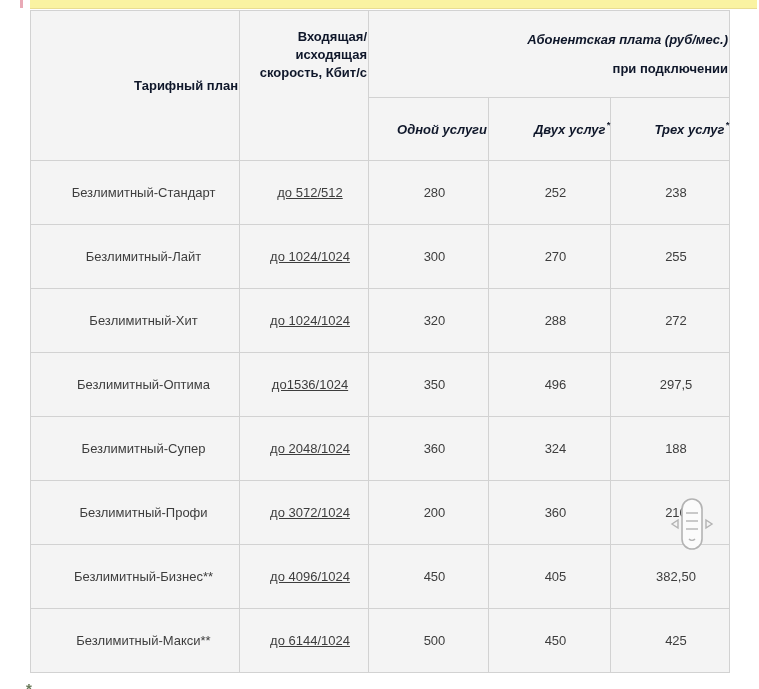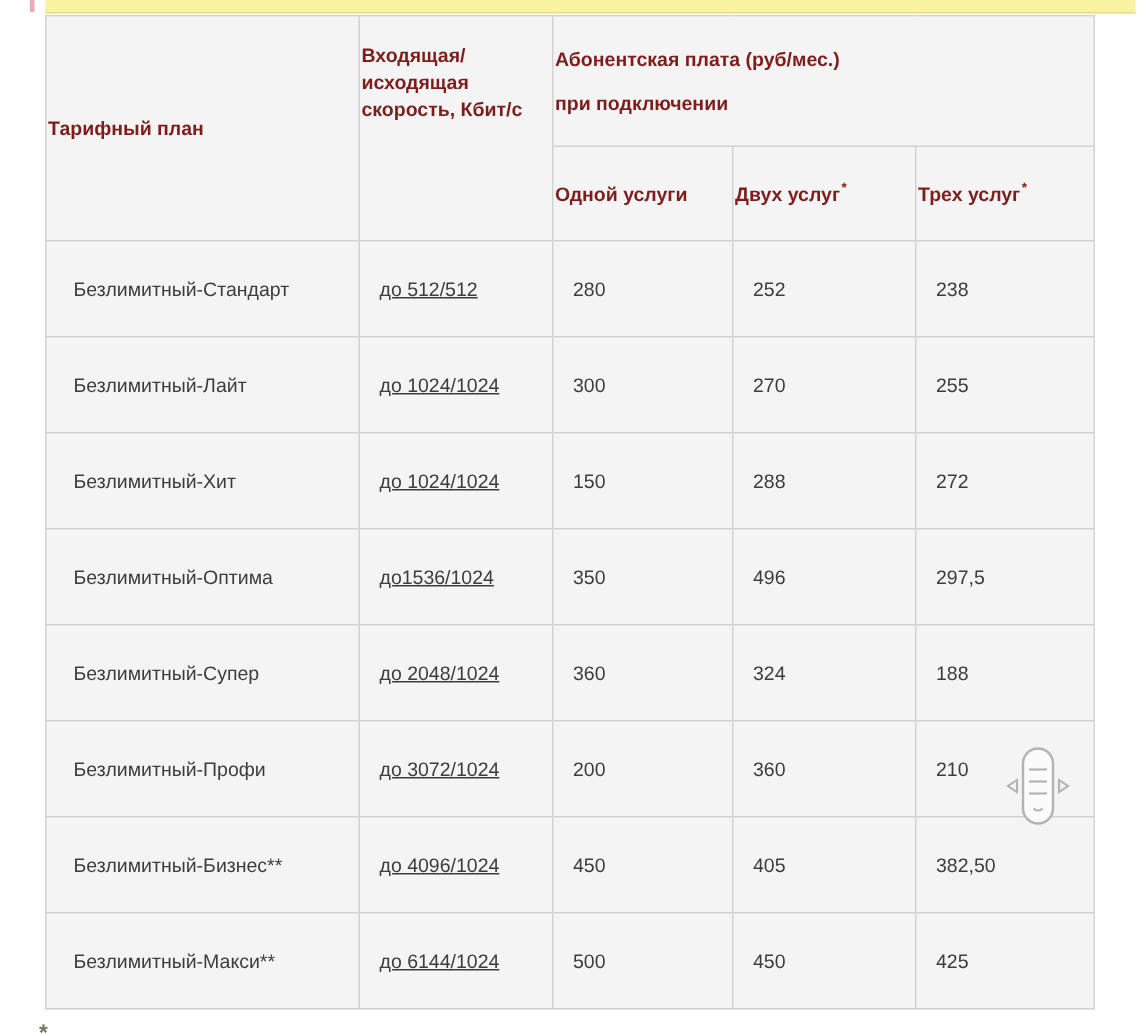--- a/index.html
+++ b/index.html
@@ -16,29 +16,29 @@
     position:absolute;left:20px;top:0;width:3px;height:8px;background:#e9aab6;
   }
   table.tariffs{
     position:absolute;left:30px;top:10px;width:699px;
     border-collapse:collapse;table-layout:fixed;
   }
   .tariffs th,.tariffs td{
     border:1px solid #d2d2d2;background:#f4f4f4;
     font-size:13px;box-sizing:border-box;
   }
-  .tariffs th{font-weight:bold;text-align:left;vertical-align:middle;color:#7f1d1d;}
-  .tariffs td{font-weight:normal;text-align:left;vertical-align:middle;}
+  .tariffs th{font-weight:bold;text-align:right;vertical-align:middle;color:#0f172a;}
+  .tariffs td{font-weight:normal;text-align:center;vertical-align:middle;}
   .row-head{height:87px;}
-  .row-sub{height:63px;}
+  .row-sub{height:63px;font-style:italic;}
   .tariffs tbody tr{height:64px;}
   col.c1{width:209px;} col.c2{width:129px;} col.c3{width:120px;}
   col.c4{width:122px;} col.c5{width:119px;}
   th.h-speed{vertical-align:top;padding-top:17px;line-height:18px;font-weight:bold;}
-  th.h-fee div.fee-l1{margin-bottom:14px;}
+  th.h-fee div.fee-l1{margin-bottom:14px;font-style:italic;}
   td.c-plan{padding-left:18px;}
   td.c-speed{padding-left:13px;text-decoration:underline;}
   td.c-num{padding-left:13px;}
   sup.mark{font-size:9px;position:relative;top:-1px;left:1px;font-weight:bold;}
   .autoscroll{
     position:absolute;left:668px;top:496px;width:48px;height:56px;
   }
   .footnote-mark{
     position:absolute;left:26px;top:680px;font-size:15px;color:#6a7a5a;
     font-weight:bold;
@@ -90,21 +90,21 @@
     <td class="c-plan">Безлимитный-Лайт</td>
     <td class="c-speed">до 1024/1024</td>
     <td class="c-num">300</td>
     <td class="c-num">270</td>
     <td class="c-num">255</td>
   </tr>
 
   <tr>
     <td class="c-plan">Безлимитный-Хит</td>
     <td class="c-speed">до 1024/1024</td>
-    <td class="c-num">150</td>
+    <td class="c-num">320</td>
     <td class="c-num">288</td>
     <td class="c-num">272</td>
   </tr>
 
   <tr>
     <td class="c-plan">Безлимитный-Оптима</td>
     <td class="c-speed">до1536/1024</td>
     <td class="c-num">350</td>
     <td class="c-num">496</td>
     <td class="c-num">297,5</td>

